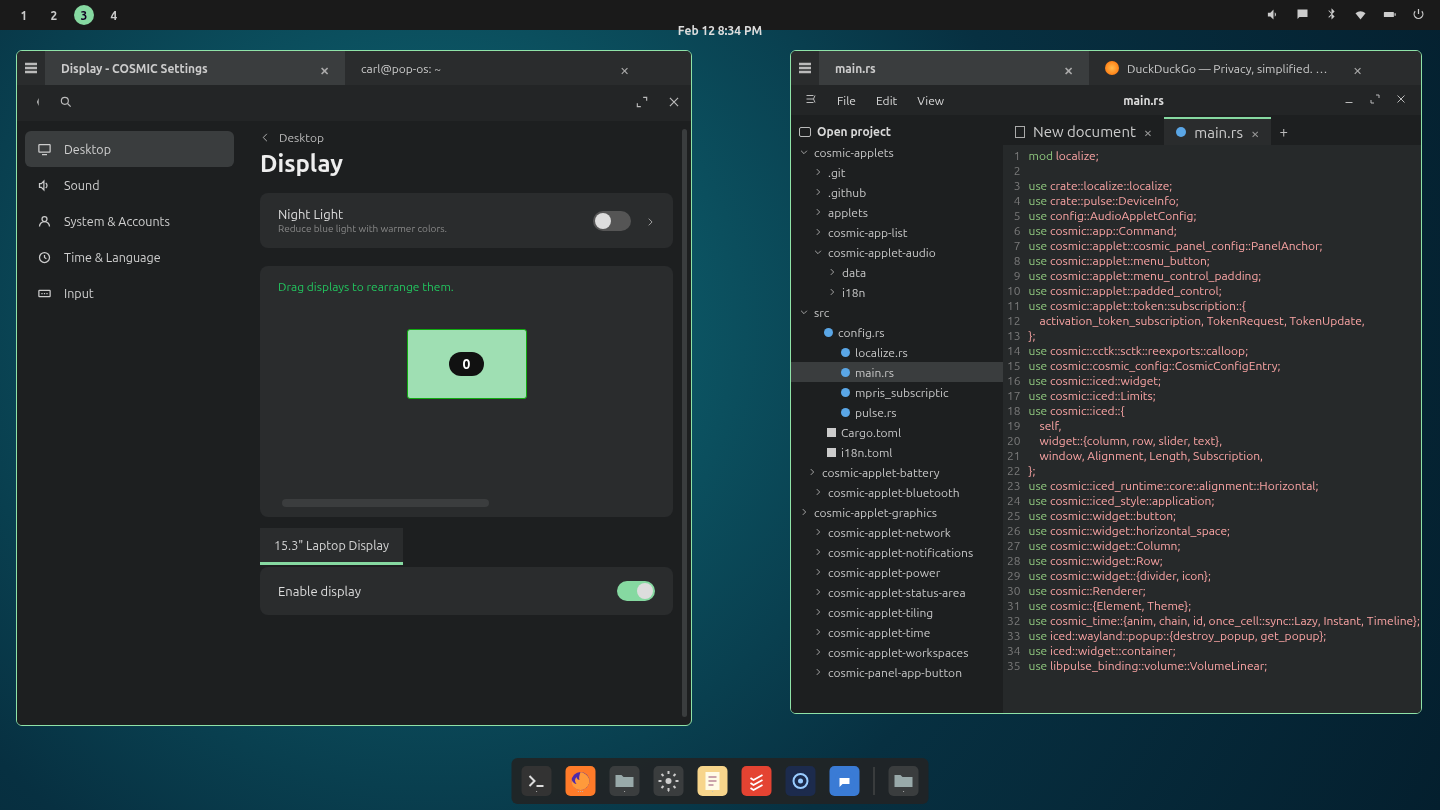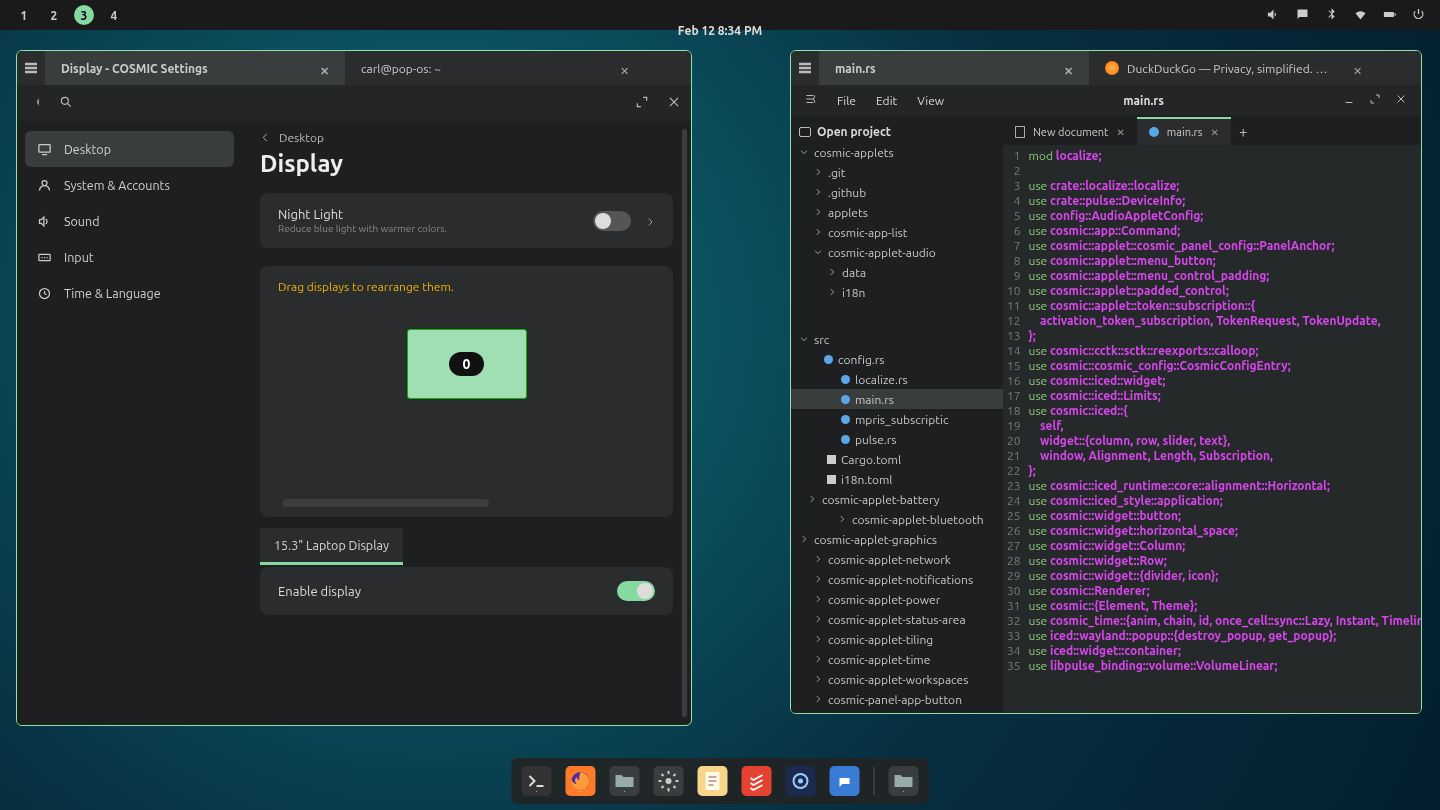--- a/index.html
+++ b/index.html
@@ -43,21 +43,21 @@
   .card .txts{flex:1;}
   .card .ttl{font-size:13px;color:#ddd;}
   .card .sub{font-size:10px;color:#888; margin-top:2px;}
   .switch { width:38px; height:20px; border-radius:10px; background:#555; position:relative; cursor:pointer;}
   .switch::after{content:"";position:absolute;width:16px;height:16px;border-radius:50%;background:#ddd;top:2px;left:2px;}
   .switch.on{ background:#86d9a1;}
   .switch.on::after{ left:20px;}
   .chev{margin-left:14px;}
   .chev svg{width:10px;height:10px;fill:#bbb;}
   .arena { background:#2a2c2d; border-radius:8px; padding:14px 18px 10px; }
-  .arena .hint{font-size:12px;color:#eab308;}
+  .arena .hint{font-size:12px;color:#22c55e;}
   .dispbox { margin:36px auto; width:120px; height:70px; background:#9fdfb3; border:1px solid #1a1; border-radius:3px; display:flex; align-items:center; justify-content:center;}
   .dispbox .pill{ background:#111; color:#fff; font-weight:700; padding:4px 14px; border-radius:14px; font-size:14px;}
   .arena .hbar{ width:55%; height:8px; background:#3b3d3e; border-radius:4px; margin:100px 0 0 4px;}
   .seg { display:inline-block; margin-top:18px; }
   .seg .tab { background:#2a2c2d; padding:10px 14px; font-size:12.5px; color:#d6d6d6; border-bottom:3px solid #86d9a1;}
 
   
   #editor { left:790px; top:50px; width:632px; height:664px; }
   #editor .menubar { height:30px; background:#232526; display:flex; align-items:center; gap:20px; padding:0 14px; font-size:12px;}
   #editor .menubar .title { flex:1; text-align:center; font-weight:600; color:#ddd;}
@@ -67,33 +67,33 @@
   .tree { width:212px; background:#1d1f20; font-size:12px; overflow:auto; padding:6px 0;}
   .tree .row { display:flex; align-items:center; height:20px; padding:0 8px; gap:5px; color:#c8c8c8; cursor:pointer; white-space:nowrap;}
   .tree .row.sel{ background:#3a3d3e;}
   .tree svg{width:10px;height:10px;fill:#bbb;}
   .tree .fdot{width:9px;height:9px;border-radius:50%;background:#5aa6e6;display:inline-block;}
   .tree .tdot{width:9px;height:9px;background:#ccc;display:inline-block;}
   .tree .folder-icon{width:12px;height:10px;border:1px solid #bbb;border-radius:2px;display:inline-block;}
   .treehdr{display:flex;align-items:center;gap:6px;padding:4px 8px;font-size:12px;font-weight:600;}
   .codearea{ flex:1; display:flex; flex-direction:column; overflow:hidden;}
   .edtabs{ height:30px; background:#1d1f20; display:flex; align-items:flex-end;}
-  .edtab{ height:28px; display:flex; align-items:center; gap:8px; padding:0 12px; font-size:11px; color:#ccc; border-top:1px solid transparent;}
+  .edtab{ height:28px; display:flex; align-items:center; gap:8px; padding:0 12px; font-size:15px; color:#ccc; border-top:1px solid transparent;}
   .edtab .ficon{ width:10px;height:12px;border:1px solid #aaa;display:inline-block;}
   .edtab .rsicon{width:10px;height:10px;border-radius:50%;background:#5aa6e6;display:inline-block;}
   .edtab.active{ background:#2a2c2d; border-top:2px solid #86d9a1;}
   .edtab .x::before{content:"✕"; font-size:10px; color:#999;}
   .edtab.plus{ padding:0 8px; font-size:15px; color:#bbb;}
   .editor{ flex:1; background:#26292a; display:flex; font-family:"Fira Mono","Consolas",monospace; font-size:12px; overflow:auto;}
   .gutter{ background:#26292a; color:#7a7a7a; text-align:right; padding:4px 8px 4px 4px; user-select:none;}
   .gutter div{height:15px;}
   .codelines{ padding:4px 0; color:#d9c7b0; white-space:pre;}
   .codelines div{height:15px;}
   .kw{ color:#8fc77e;}
-  .pale{ color:#d946ef;font-weight:bold;}
+  .pale{ color:#fca5a5;}
   #editor .codearea{position:relative;}
 
   
   .dock { position:absolute; left:50%; bottom:6px; transform:translateX(-50%); background:rgba(34,36,37,0.92); height:46px; border-radius:6px; display:flex; align-items:center; padding:0 10px; gap:14px;}
   .dockicon{ width:30px;height:30px; border-radius:5px; display:flex;align-items:center;justify-content:center; cursor:pointer;}
   .dockicon svg{width:24px;height:24px;}
   .dsep{ width:1px;height:28px;background:#555;}
   .ddots{position:absolute;bottom:2px;font-size:9px;color:#bbb;}
   .dockicon{position:relative;}
 </style>
@@ -171,44 +171,44 @@
     <div class="navcol" id="setnav">
         <div class="navitem active">
           <svg viewBox="0 0 24 24">
             <rect x="3" y="4" width="18" height="12" rx="1" fill="none" stroke="#ccc" stroke-width="2"></rect>
             <path d="M8 20h8" stroke="#ccc" stroke-width="2"></path>
           </svg>
           <span>Desktop</span>
         </div>
         <div class="navitem">
           <svg viewBox="0 0 24 24">
+            <path d="M4 9h3l4-4v14l-4-4H4zM14 8a5 5 0 010 8" fill="none" stroke="#ccc" stroke-width="2"></path>
+          </svg>
+          <span>Sound</span>
+        </div>
+        <div class="navitem">
+          <svg viewBox="0 0 24 24">
             <circle cx="12" cy="8" r="4" fill="none" stroke="#ccc" stroke-width="2"></circle>
             <path d="M4 20a8 8 0 0116 0" fill="none" stroke="#ccc" stroke-width="2"></path>
           </svg>
           <span>System &amp; Accounts</span>
         </div>
         <div class="navitem">
           <svg viewBox="0 0 24 24">
-            <path d="M4 9h3l4-4v14l-4-4H4zM14 8a5 5 0 010 8" fill="none" stroke="#ccc" stroke-width="2"></path>
+            <circle cx="12" cy="12" r="8" fill="none" stroke="#ccc" stroke-width="2"></circle>
+            <path d="M12 8v4l3 2" stroke="#ccc" stroke-width="2" fill="none"></path>
           </svg>
-          <span>Sound</span>
+          <span>Time &amp; Language</span>
         </div>
         <div class="navitem">
           <svg viewBox="0 0 24 24">
             <rect x="3" y="7" width="18" height="10" rx="1" fill="none" stroke="#ccc" stroke-width="2"></rect>
             <path d="M7 12h2m2 0h2m2 0h2" stroke="#ccc" stroke-width="2"></path>
           </svg>
           <span>Input</span>
-        </div>
-        <div class="navitem">
-          <svg viewBox="0 0 24 24">
-            <circle cx="12" cy="12" r="8" fill="none" stroke="#ccc" stroke-width="2"></circle>
-            <path d="M12 8v4l3 2" stroke="#ccc" stroke-width="2" fill="none"></path>
-          </svg>
-          <span>Time &amp; Language</span>
         </div>
       </div>
     <div class="content">
       <div class="crumb">
         <svg viewBox="0 0 24 24">
             <path d="M15 4l-8 8 8 8" fill="none" stroke="#bbb" stroke-width="2"></path>
           </svg>
         <span>Desktop</span>
       </div>
       <h1>Display</h1>
@@ -336,21 +336,21 @@
               <path d="M9 5l7 7-7 7" fill="none" stroke="#bbb" stroke-width="2"></path>
             </svg>
             <span>data</span>
           </div>
           <div class="row" style="padding-left: 36px;">
             <svg viewBox="0 0 24 24">
               <path d="M9 5l7 7-7 7" fill="none" stroke="#bbb" stroke-width="2"></path>
             </svg>
             <span>i18n</span>
           </div>
-          <div class="row" style=" margin-top: 27px;">
+          <div class="row" style="">
             <svg viewBox="0 0 24 24">
               <path d="M5 9l7 7 7-7" fill="none" stroke="#bbb" stroke-width="2"></path>
             </svg>
             <span>src</span>
           </div>
           <div class="row" style="padding-left: 33px;">
             <span class="fdot"></span>
             <span>config.rs</span>
           </div>
           <div class="row" style="padding-left: 50px;">
@@ -376,21 +376,21 @@
           <div class="row" style="padding-left: 36px;">
             <span class="tdot"></span>
             <span>i18n.toml</span>
           </div>
           <div class="row" style="padding-left: 16px;">
             <svg viewBox="0 0 24 24">
               <path d="M9 5l7 7-7 7" fill="none" stroke="#bbb" stroke-width="2"></path>
             </svg>
             <span>cosmic-applet-battery</span>
           </div>
-          <div class="row" style="padding-left: 22px; margin-left: 24px;">
+          <div class="row" style="padding-left: 22px;">
             <svg viewBox="0 0 24 24">
               <path d="M9 5l7 7-7 7" fill="none" stroke="#bbb" stroke-width="2"></path>
             </svg>
             <span>cosmic-applet-bluetooth</span>
           </div>
           <div class="row" style="">
             <svg viewBox="0 0 24 24">
               <path d="M9 5l7 7-7 7" fill="none" stroke="#bbb" stroke-width="2"></path>
             </svg>
             <span>cosmic-applet-graphics</span>

